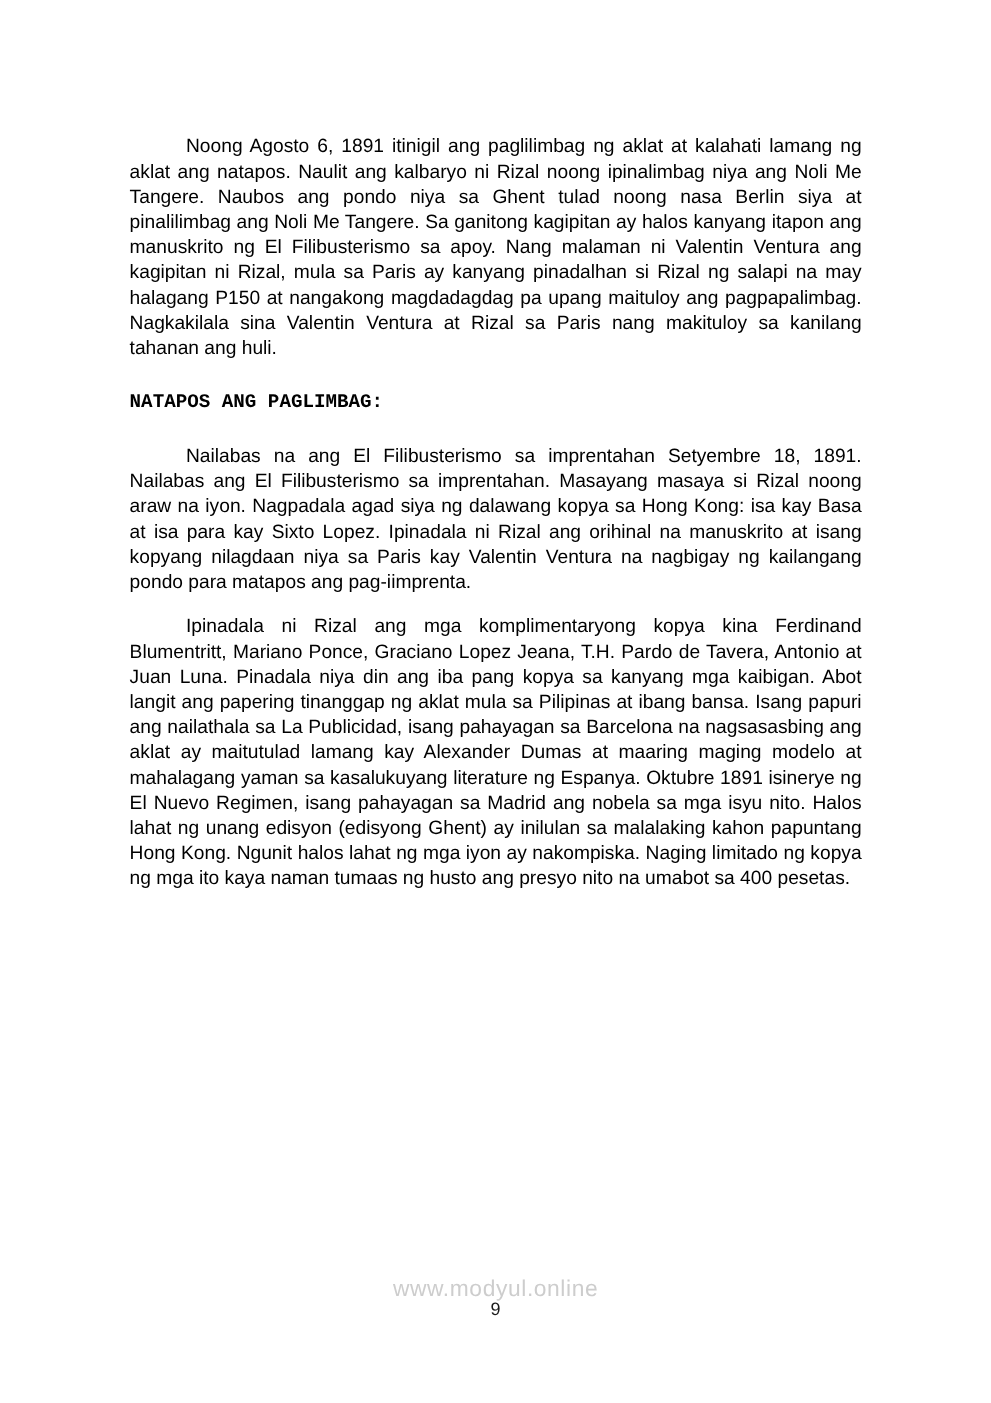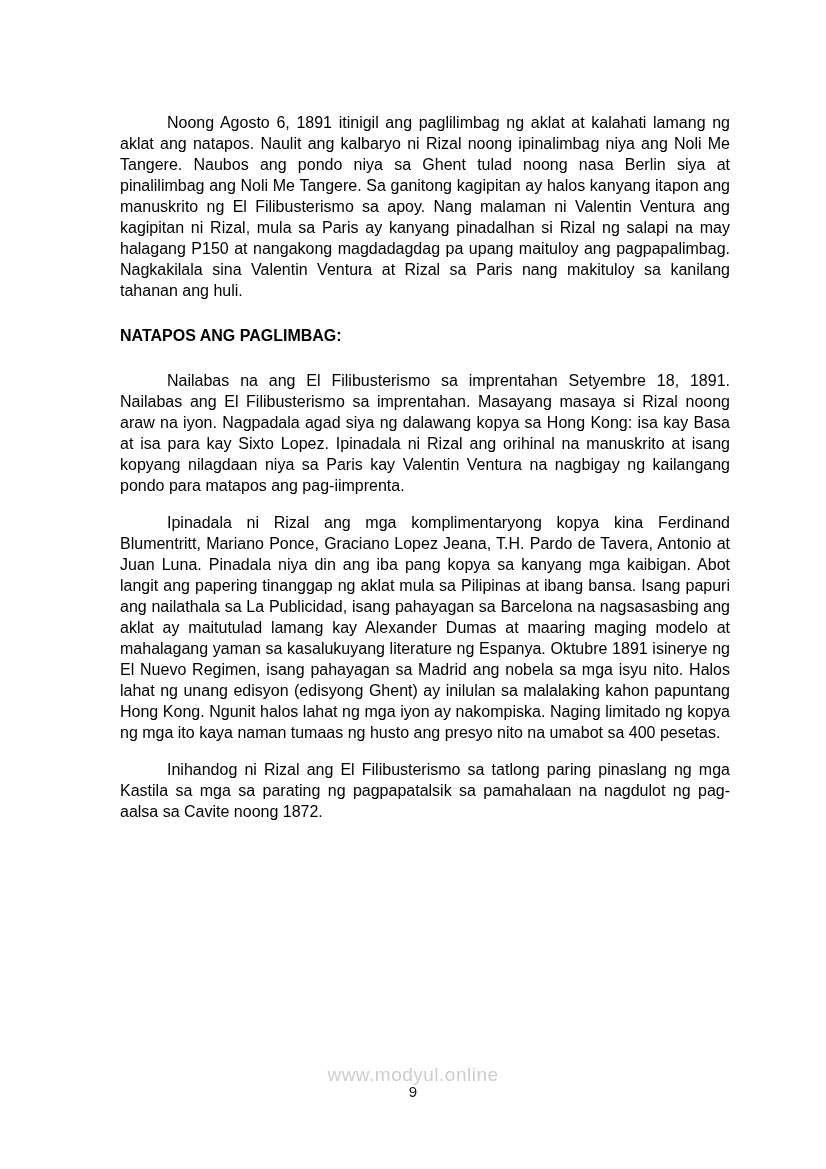--- a/index.html
+++ b/index.html
@@ -13,36 +13,37 @@
     height: 1169px;
     margin: 0 auto;
     background: #ffffff;
     color: #000000;
     font-family: "Liberation Sans", sans-serif;
     overflow: hidden;
   }
   .content {
     position: absolute;
     top: 112px;
-    left: 120px;
+    left: 108px;
     width: 610px;
     font-size: 16px;
     line-height: 21px;
     text-align: justify;
   }
   .par {
     margin: 0 0 16px 0;
     text-indent: 47px;
   }
   .heading {
     font-size: 16px;
     line-height: 21px;
     font-weight: bold;
     text-align: left;
     margin: 24px 0 24px 0;
+    font-family: Liberation Mono, monospace;
   }
   .page-number {
     position: absolute;
     top: 1083px;
     left: 0;
     width: 100%;
     text-align: center;
     font-size: 15px;
     color: #1a1a1a;
   }
@@ -61,19 +62,18 @@
 <body>
 
 <div class="page">
   <div class="content">
     <p class="par">Noong Agosto 6, 1891 itinigil ang paglilimbag ng aklat at kalahati lamang ng aklat ang natapos. Naulit ang kalbaryo ni Rizal noong ipinalimbag niya ang Noli Me Tangere. Naubos ang pondo niya sa Ghent tulad noong nasa Berlin siya at pinalilimbag ang Noli Me Tangere. Sa ganitong kagipitan ay halos kanyang itapon ang manuskrito ng El Filibusterismo sa apoy. Nang malaman ni Valentin Ventura ang kagipitan ni Rizal, mula sa Paris ay kanyang pinadalhan si Rizal ng salapi na may halagang P150 at nangakong magdadagdag pa upang maituloy ang pagpapalimbag. Nagkakilala sina Valentin Ventura at Rizal sa Paris nang makituloy sa kanilang tahanan ang huli.</p>
 
     <h2 class="heading">NATAPOS ANG PAGLIMBAG:</h2>
     <p class="par">Nailabas na ang El Filibusterismo sa imprentahan Setyembre 18, 1891. Nailabas ang El Filibusterismo sa imprentahan. Masayang masaya si Rizal noong araw na iyon. Nagpadala agad siya ng dalawang kopya sa Hong Kong: isa kay Basa at isa para kay Sixto Lopez. Ipinadala ni Rizal ang orihinal na manuskrito at isang kopyang nilagdaan niya sa Paris kay Valentin Ventura na nagbigay ng kailangang pondo para matapos ang pag-iimprenta.</p>
     <p class="par">Ipinadala ni Rizal ang mga komplimentaryong kopya kina Ferdinand Blumentritt, Mariano Ponce, Graciano Lopez Jeana, T.H. Pardo de Tavera, Antonio at Juan Luna. Pinadala niya din ang iba pang kopya sa kanyang mga kaibigan. Abot langit ang papering tinanggap ng aklat mula sa Pilipinas at ibang bansa. Isang papuri ang nailathala sa La Publicidad, isang pahayagan sa Barcelona na nagsasasbing ang aklat ay maitutulad lamang kay Alexander Dumas at maaring maging modelo at mahalagang yaman sa kasalukuyang literature ng Espanya. Oktubre 1891 isinerye ng El Nuevo Regimen, isang pahayagan sa Madrid ang nobela sa mga isyu nito. Halos lahat ng unang edisyon (edisyong Ghent) ay inilulan sa malalaking kahon papuntang Hong Kong. Ngunit halos lahat ng mga iyon ay nakompiska. Naging limitado ng kopya ng mga ito kaya naman tumaas ng husto ang presyo nito na umabot sa 400 pesetas.</p>
 
-    <p class="par">Inihandog ni Rizal ang El Filibusterismo sa tatlong paring pinaslang ng mga Kastila sa mga sa parating ng pagpapatalsik sa pamahalaan na nagdulot ng pag-aalsa sa Cavite noong 1872.</p>
   </div>
 
   <div class="page-number">9</div>
 
   <div class="watermark">www.modyul.online</div>
 </div>
 
 </body></html>

